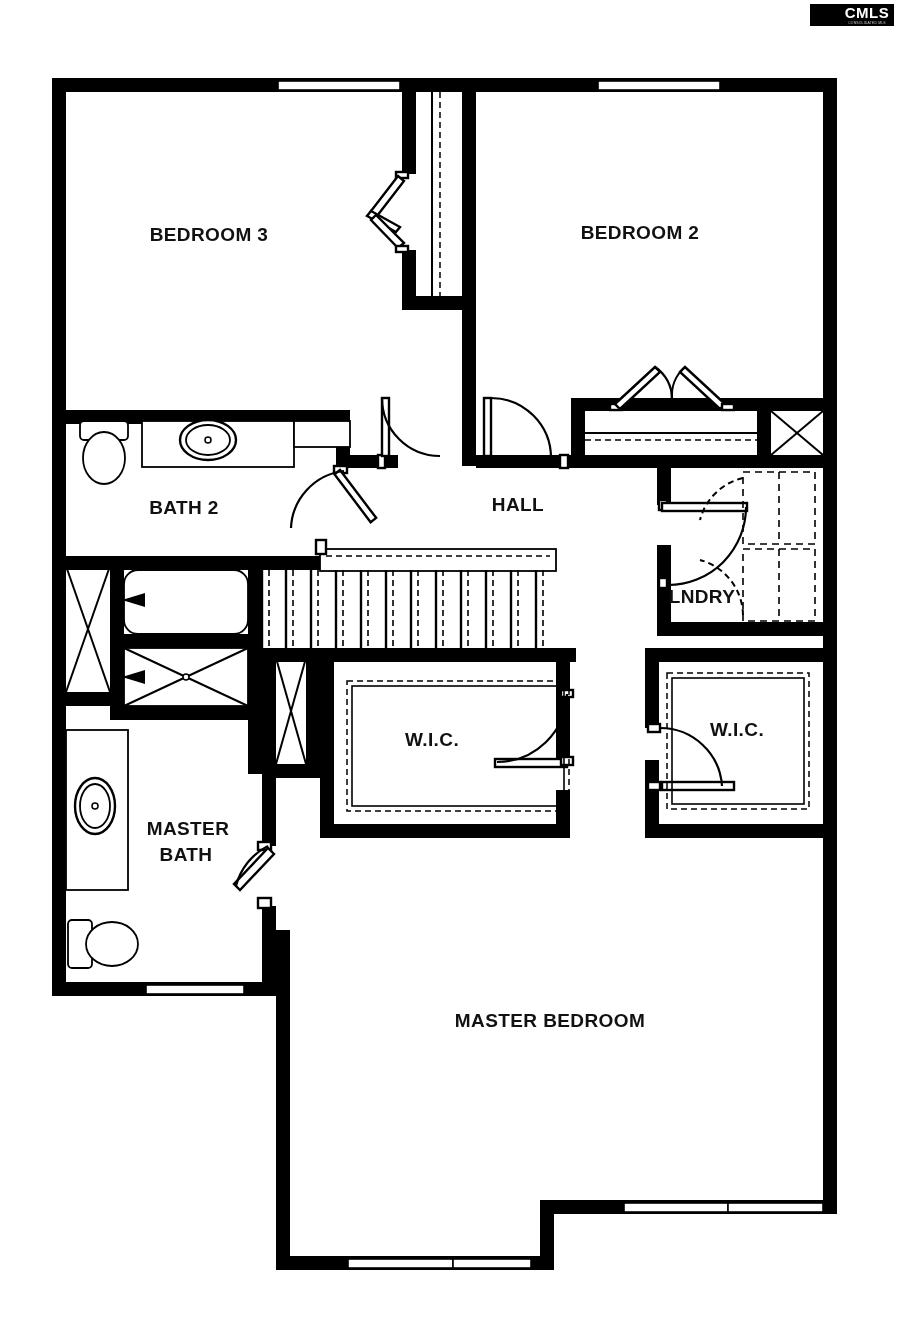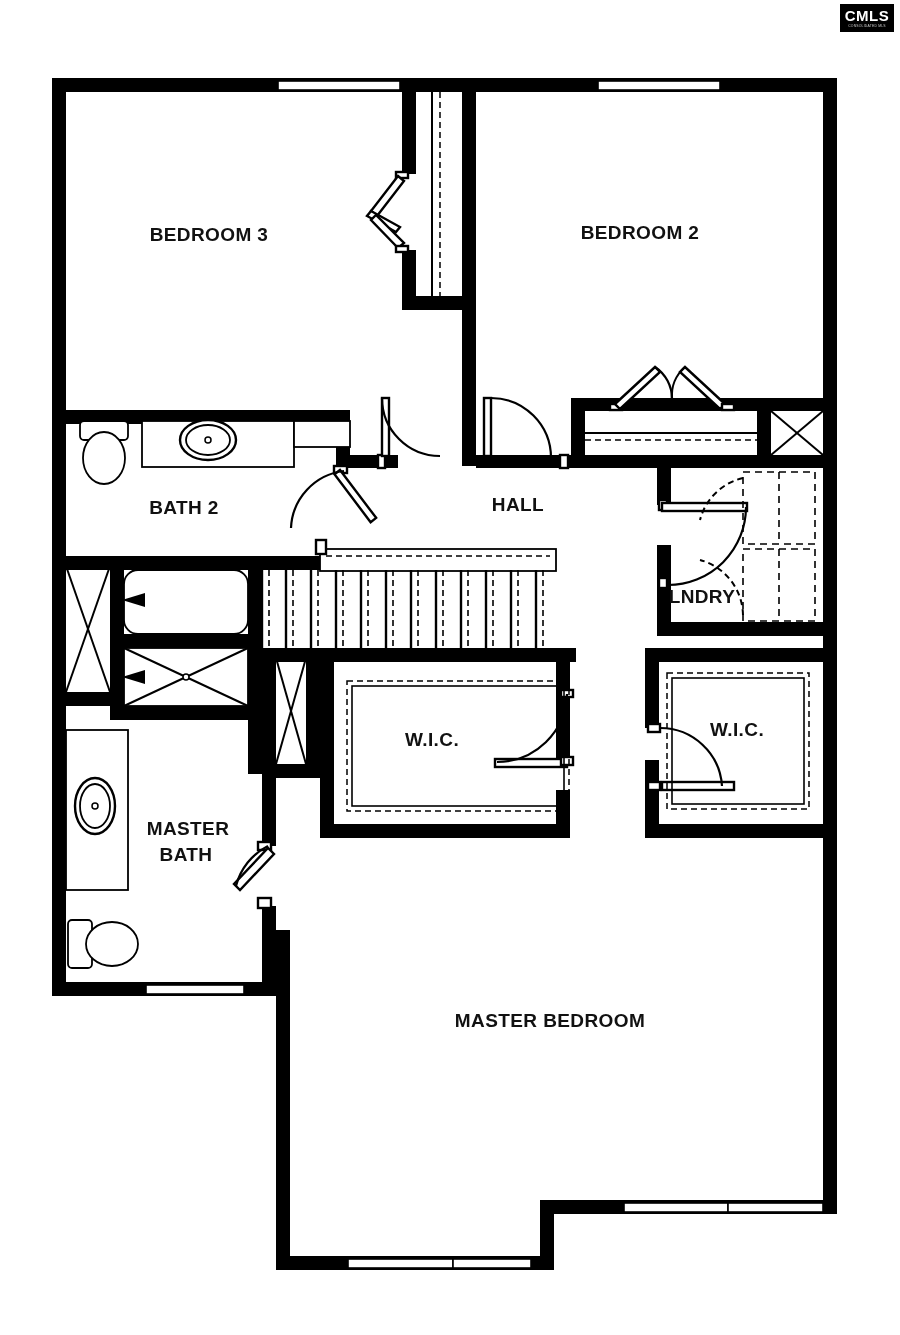--- a/index.html
+++ b/index.html
@@ -46,27 +46,28 @@
   .xline { stroke: #000000; stroke-width: 2; fill: none; }
   .window { fill: #ffffff; stroke: #000000; stroke-width: 1.6; }
   .tread { stroke: #000000; stroke-width: 2.4; fill: none; }
   .tread-dash { stroke: #000000; stroke-width: 1.6; fill: none; stroke-dasharray: 6 4; }
 
   #logo-badge {
     position: absolute;
     right: 6px;
     top: 4px;
     width: 54px;
-    height: 28px;
+    height: 22px;
     background: #000000;
     display: flex;
     flex-direction: column;
     align-items: center;
     justify-content: center;
     line-height: 1;
+    padding-left: 30px;
   }
   #logo-badge .logo-main {
     color: #ffffff;
     font-family: "Liberation Sans", sans-serif;
     font-weight: bold;
     font-size: 15px;
     letter-spacing: 0.5px;
   }
   #logo-badge .logo-sub {
     color: #cccccc;

